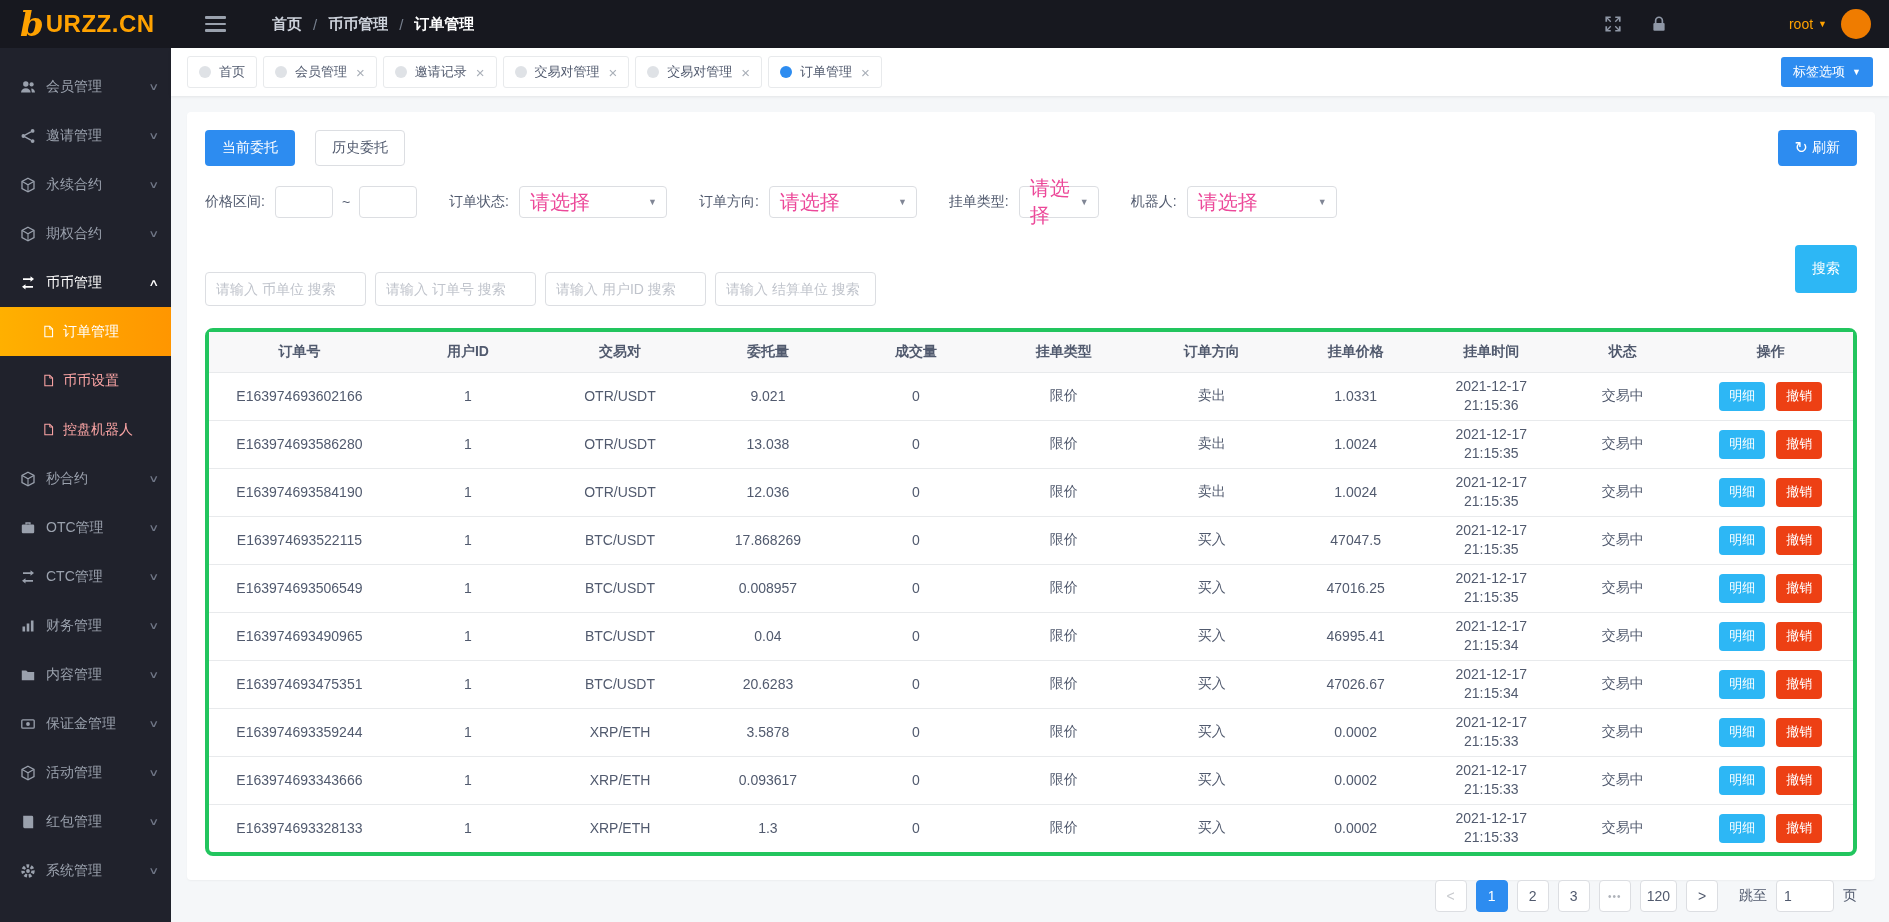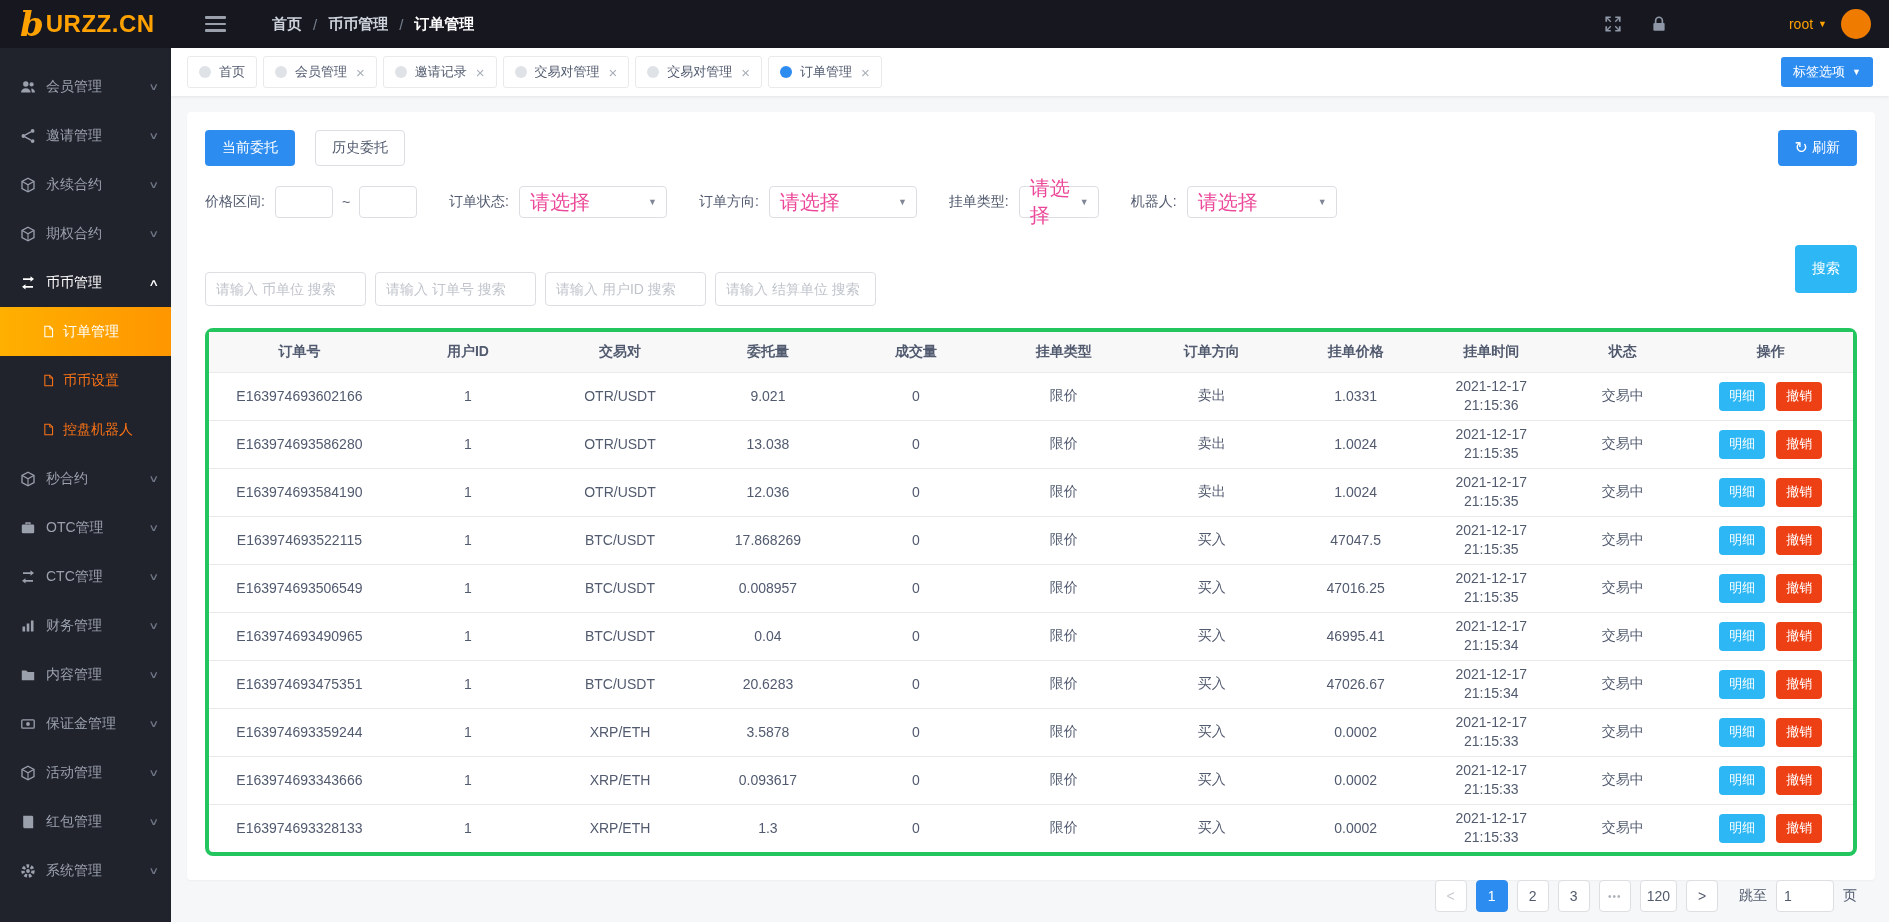--- a/index.html
+++ b/index.html
@@ -31,21 +31,21 @@
 
   
   .split { flex:1; display:flex; min-height:0; }
   .sidebar { flex:0 0 171px; width:171px; background:#20222c; padding-top:14px; overflow:hidden; }
   .side-item { height:49px; display:flex; align-items:center; padding:0 14px 0 20px; color:#9aa1ad; font-size:14px; cursor:pointer; }
   .side-item .sicon { width:16px; height:16px; margin-right:10px; display:flex; align-items:center; justify-content:center; }
   .sicon svg { width:16px; height:16px; }
   .side-item .slabel { flex:1; white-space:nowrap; }
   .side-item .scaret { font-size:10px; color:#707787; transform:scaleX(1.5); }
   .side-item.expanded, .side-item.expanded .scaret { color:#ffffff; }
-  .sub-item { height:49px; display:flex; align-items:center; padding-left:42px; color:#f97316; font-size:14px; cursor:pointer; }
+  .sub-item { height:49px; display:flex; align-items:center; padding-left:42px; color:#fca5a5; font-size:14px; cursor:pointer; }
   .sub-item .sicon { width:13px; height:13px; margin-right:8px; }
   .sub-item .sicon svg { width:13px; height:13px; }
   .sub-item.active { background:linear-gradient(90deg,#ffb000,#ff9600); color:#ffffff; }
 
   .main { flex:1; display:flex; flex-direction:column; min-width:0; }
 
   
   .tabbar { flex:0 0 48px; background:#ffffff; display:flex; align-items:center; padding:0 16px; gap:6px; box-shadow:0 1px 3px rgba(0,0,0,.08); position:relative; z-index:2; }
   .tab { height:32px; display:flex; align-items:center; gap:8px; padding:0 11px; background:#fff; border:1px solid #e8eaec; border-radius:3px; font-size:13px; color:#515a6e; cursor:pointer; white-space:nowrap; }
   .tab .dot { width:12px; height:12px; border-radius:50%; background:#dfe2e6; }

